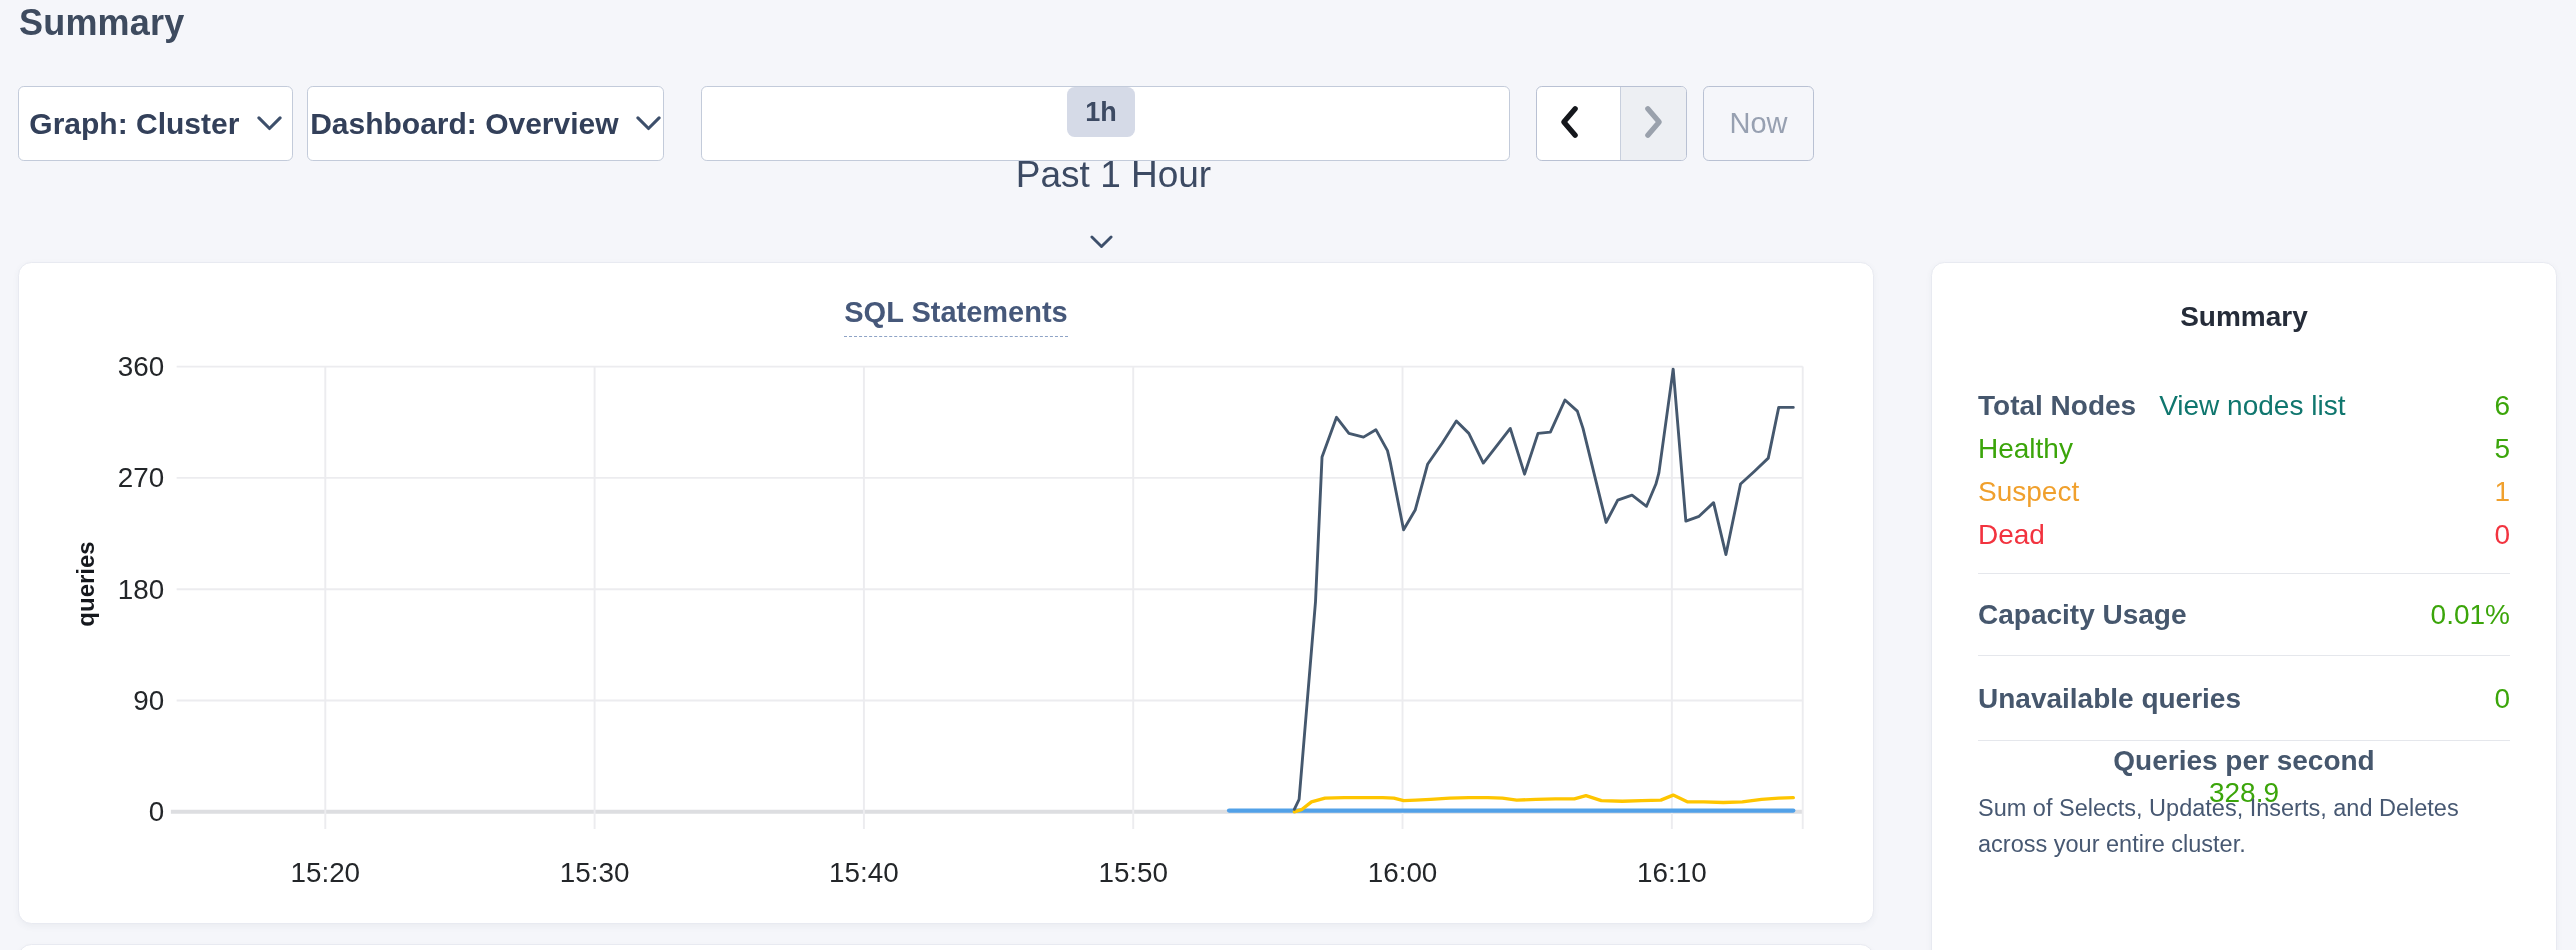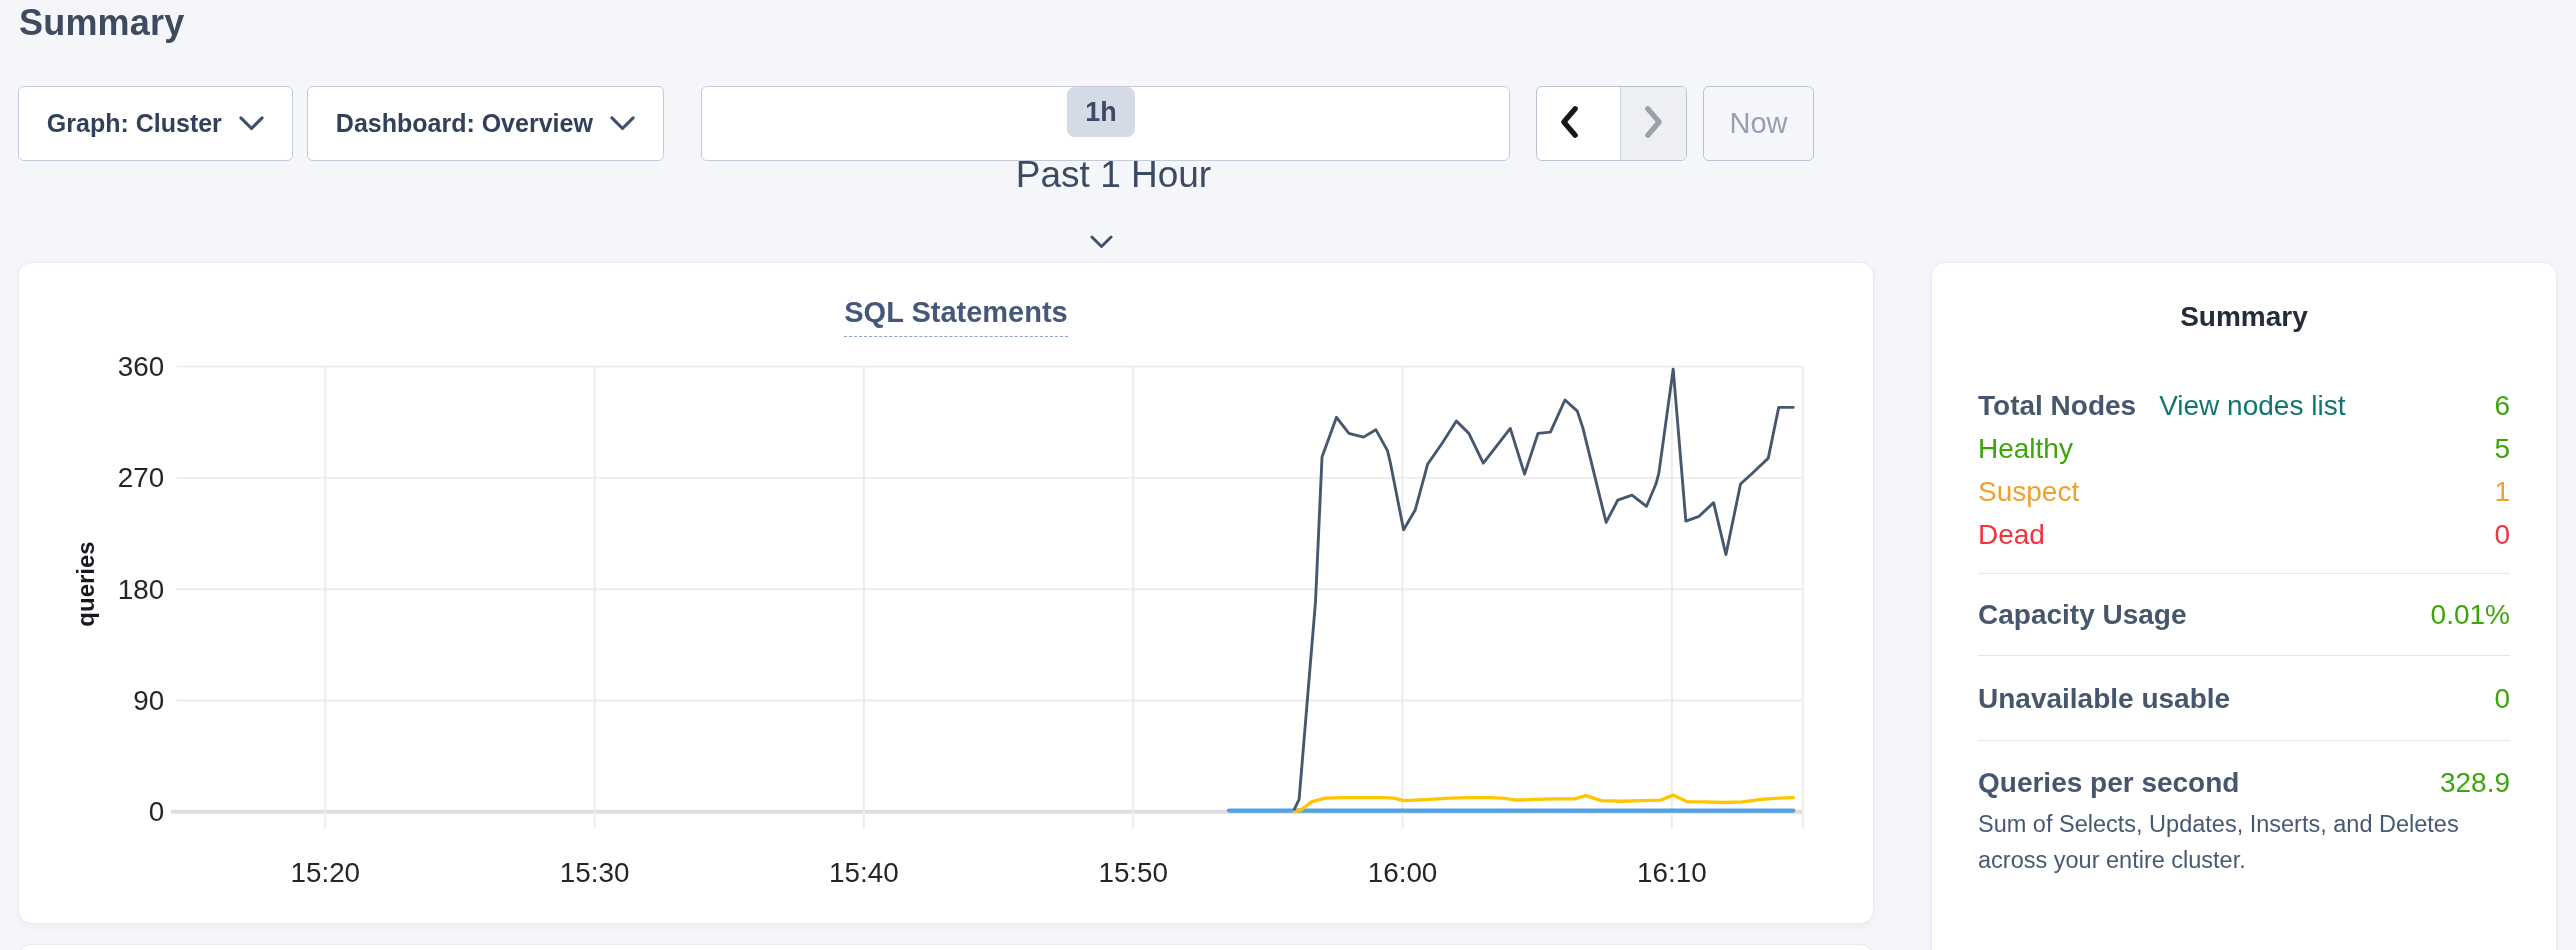--- a/index.html
+++ b/index.html
@@ -12,21 +12,21 @@
   }
   .page-title {
     position:absolute; left:19px; top:1.9px;
     font-size:36px; font-weight:600; color:#3e4b5f; letter-spacing:0.2px;
   }
   
   .ctrl { position:absolute; top:86px; height:75px; background:#fff;
           border:1.4px solid #c3cbda; border-radius:5.8px;
           display:flex; align-items:center; justify-content:center; gap:17.3px;
           cursor:pointer; }
-  .dd-label { font-size:25px; font-weight:700; color:#33405a;text-align:center; }
+  .dd-label { font-size:30px; font-weight:700; color:#33405a;text-align:center; }
   .chev { display:inline-block; margin-top:3.8px; }
   #dd-graph { left:18px; width:275px; }
   #dd-dashboard { left:307px; width:357px; }
   #time-picker { left:701px; width:809px; justify-content:flex-start; padding:0 38px 0 29px;flex-direction:column; }
   .range-badge { background:#d5dae7; color:#3d4a63; font-weight:700; font-size:27px;
                  padding:9.6px 18px; border-radius:7.7px; }
   .range-label { font-size:37px; color:#3c4a63; margin-left:25px; }
   .tp-spacer { flex:1; }
   #arrow-group { left:1536px; width:151px; padding:0; overflow:hidden; background:#fff;
                  border:1.4px solid #b9c1d3; display:flex; align-items:stretch; justify-content:stretch; }
@@ -177,25 +177,25 @@
   <hr class="divider" style="margin-top:17.3px;">
 
   <div class="sum-row" style="margin-top:19px;">
     <span class="sum-label">Capacity Usage</span>
     <span class="green">0.01%</span>
   </div>
 
   <hr class="divider" style="margin-top:19px;">
 
   <div class="sum-row" style="margin-top:21px;">
-    <span class="sum-label">Unavailable usable</span>
+    <span class="sum-label">Unavailable queries</span>
     <span class="green">0</span>
   </div>
 
   <hr class="divider" style="margin-top:20px;">
 
-  <div class="sum-row" style="margin-top:20px;">
+  <div class="sum-row" style="margin-top:4px;flex-direction:column;">
     <span class="sum-label">Queries per second</span>
     <span class="green">328.9</span>
   </div>
   <div class="sum-desc">Sum of Selects, Updates, Inserts, and Deletes across your entire cluster.</div>
 </div>
 
 
 </body></html>

